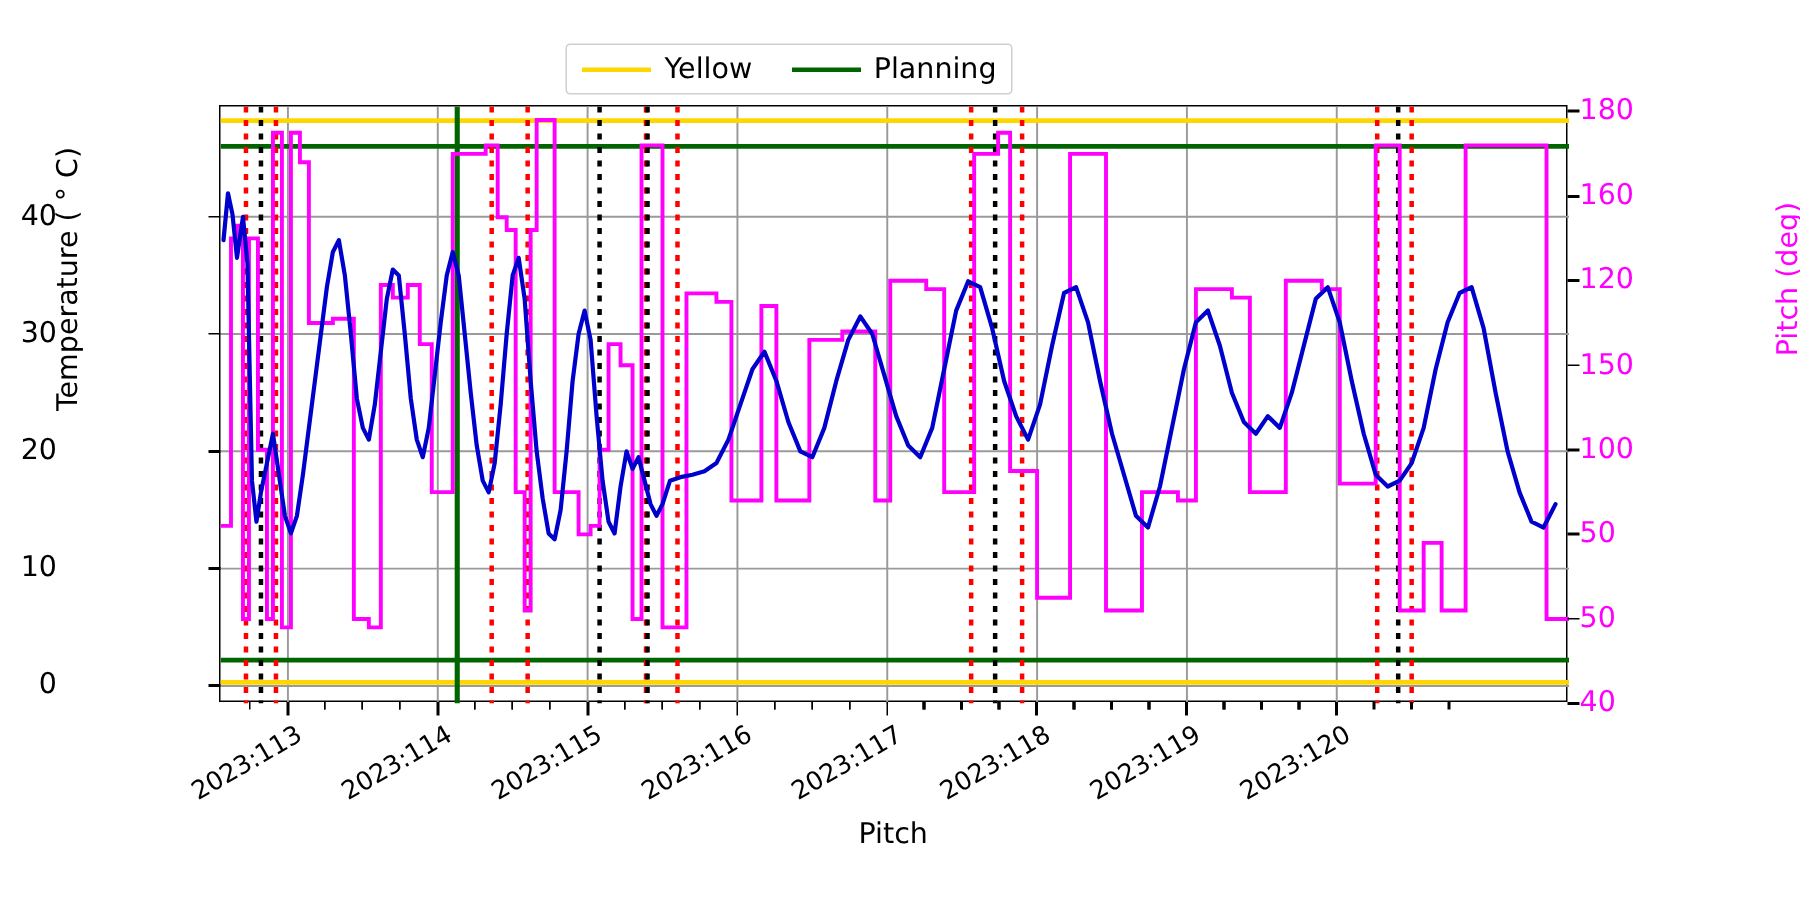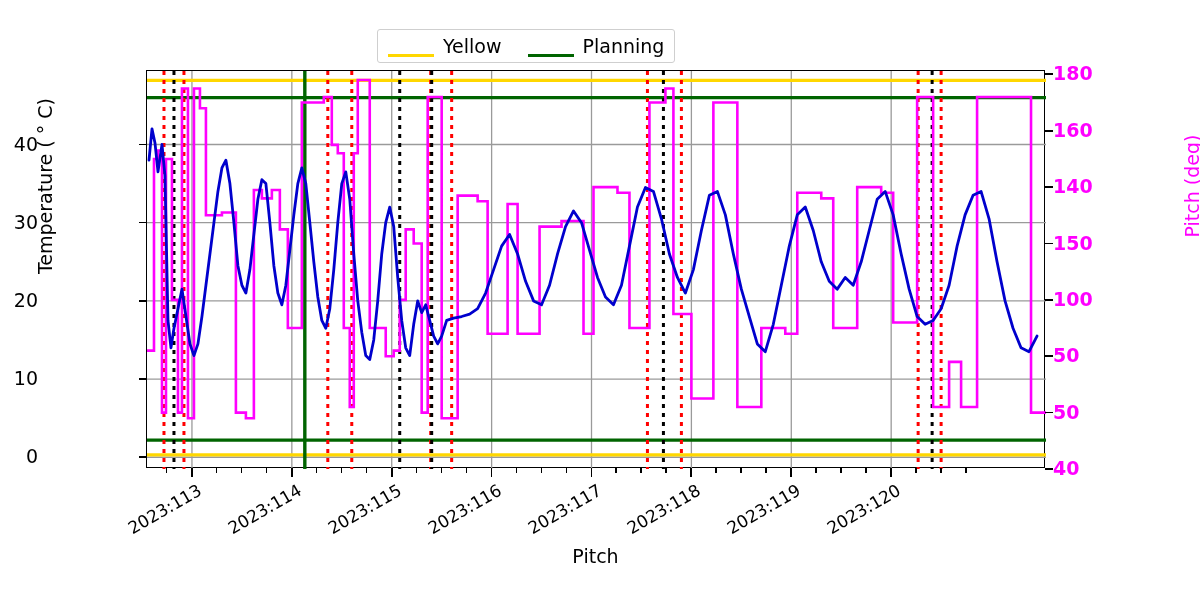--- a/index.html
+++ b/index.html
@@ -12,37 +12,37 @@
   #plotsvg{position:absolute;left:0;top:0;width:899px;height:398px;}
 
   
   #title{position:absolute;left:148px;top:30px;font-size:23px;color:#000;
          letter-spacing:.2px;white-space:nowrap;}
 
   
   #legend{position:absolute;left:377px;top:29px;height:34px;
           border:1px solid #cfcfcf;border-radius:3px;background:#fff;
           display:flex;align-items:center;gap:0px;padding:0 10px;box-sizing:border-box;}
-  .lg-item{display:flex;align-items:flex-end;}
+  .lg-item{display:flex;align-items:center;}
   .lg-line{width:46px;height:0;border-top-width:3.4px;border-top-style:solid;margin-right:9px;}
   .lg-text{font-size:19px;color:#000;white-space:nowrap;}
   .lg-gap{width:26px;}
 
   
   #ylab{position:absolute;left:-85px;top:175px;width:260px;text-align:center;
         transform:rotate(-90deg);font-size:19px;color:#000;white-space:nowrap;}
   #y2lab{position:absolute;left:1062px;top:175px;width:260px;text-align:center;
          transform:rotate(-90deg);font-size:19px;color:#ff00ff;white-space:nowrap;}
   #xlab{position:absolute;left:146px;top:545px;width:899px;text-align:center;
         font-size:19px;color:#000;}
 
   .ytick{position:absolute;right:1162px;font-size:19px;color:#000;
          text-align:right;width:60px;transform:translateY(-11px);}
   .y2tick{position:absolute;left:1053px;font-size:19px;color:#ff00ff;
-          text-align:left;width:60px;transform:translateY(-11px);font-weight:bold;}
+          text-align:left;width:60px;transform:translateY(-11px);}
   .xtick{position:absolute;top:480px;font-size:17px;color:#000;white-space:nowrap;
          transform-origin:right top;transform:rotate(-30deg);text-align:right;}
 </style>
 </head>
 <body>
 
 <div id="root">
 
 
   <div id="legend">
@@ -128,21 +128,21 @@
     <div class="y2tick" style="top: 468px;">40</div>
     <div style="position: absolute; left: 1045px; width: 8px; height: 1.8px; background: rgb(0, 0, 0); top: 468px;"></div>
     <div class="y2tick" style="top: 411.626px;">50</div>
     <div style="position: absolute; left: 1045px; width: 8px; height: 1.8px; background: rgb(0, 0, 0); top: 411.626px;"></div>
     <div class="y2tick" style="top: 355.252px;">50</div>
     <div style="position: absolute; left: 1045px; width: 8px; height: 1.8px; background: rgb(0, 0, 0); top: 355.252px;"></div>
     <div class="y2tick" style="top: 298.878px;">100</div>
     <div style="position: absolute; left: 1045px; width: 8px; height: 1.8px; background: rgb(0, 0, 0); top: 298.878px;"></div>
     <div class="y2tick" style="top: 242.504px;">150</div>
     <div style="position: absolute; left: 1045px; width: 8px; height: 1.8px; background: rgb(0, 0, 0); top: 242.504px;"></div>
-    <div class="y2tick" style="top: 186.13px;">140</div>
+    <div class="y2tick" style="top: 186.13px;">120</div>
     <div style="position: absolute; left: 1045px; width: 8px; height: 1.8px; background: rgb(0, 0, 0); top: 186.13px;"></div>
     <div class="y2tick" style="top: 129.756px;">160</div>
     <div style="position: absolute; left: 1045px; width: 8px; height: 1.8px; background: rgb(0, 0, 0); top: 129.756px;"></div>
     <div class="y2tick" style="top: 73.3824px;">180</div>
     <div style="position: absolute; left: 1045px; width: 8px; height: 1.8px; background: rgb(0, 0, 0); top: 73.3824px;"></div>
     <div class="xtick" style="left: 94.95px; width: 100px;">2023:113</div>
     <div style="position: absolute; top: 468px; height: 9px; width: 1.8px; background: rgb(0, 0, 0); left: 190.95px;"></div>
     <div style="position: absolute; top: 468px; height: 5px; width: 1.5px; background: rgb(0, 0, 0); left: 215.922px;"></div>
     <div style="position: absolute; top: 468px; height: 5px; width: 1.5px; background: rgb(0, 0, 0); left: 240.894px;"></div>
     <div style="position: absolute; top: 468px; height: 5px; width: 1.5px; background: rgb(0, 0, 0); left: 265.867px;"></div>

